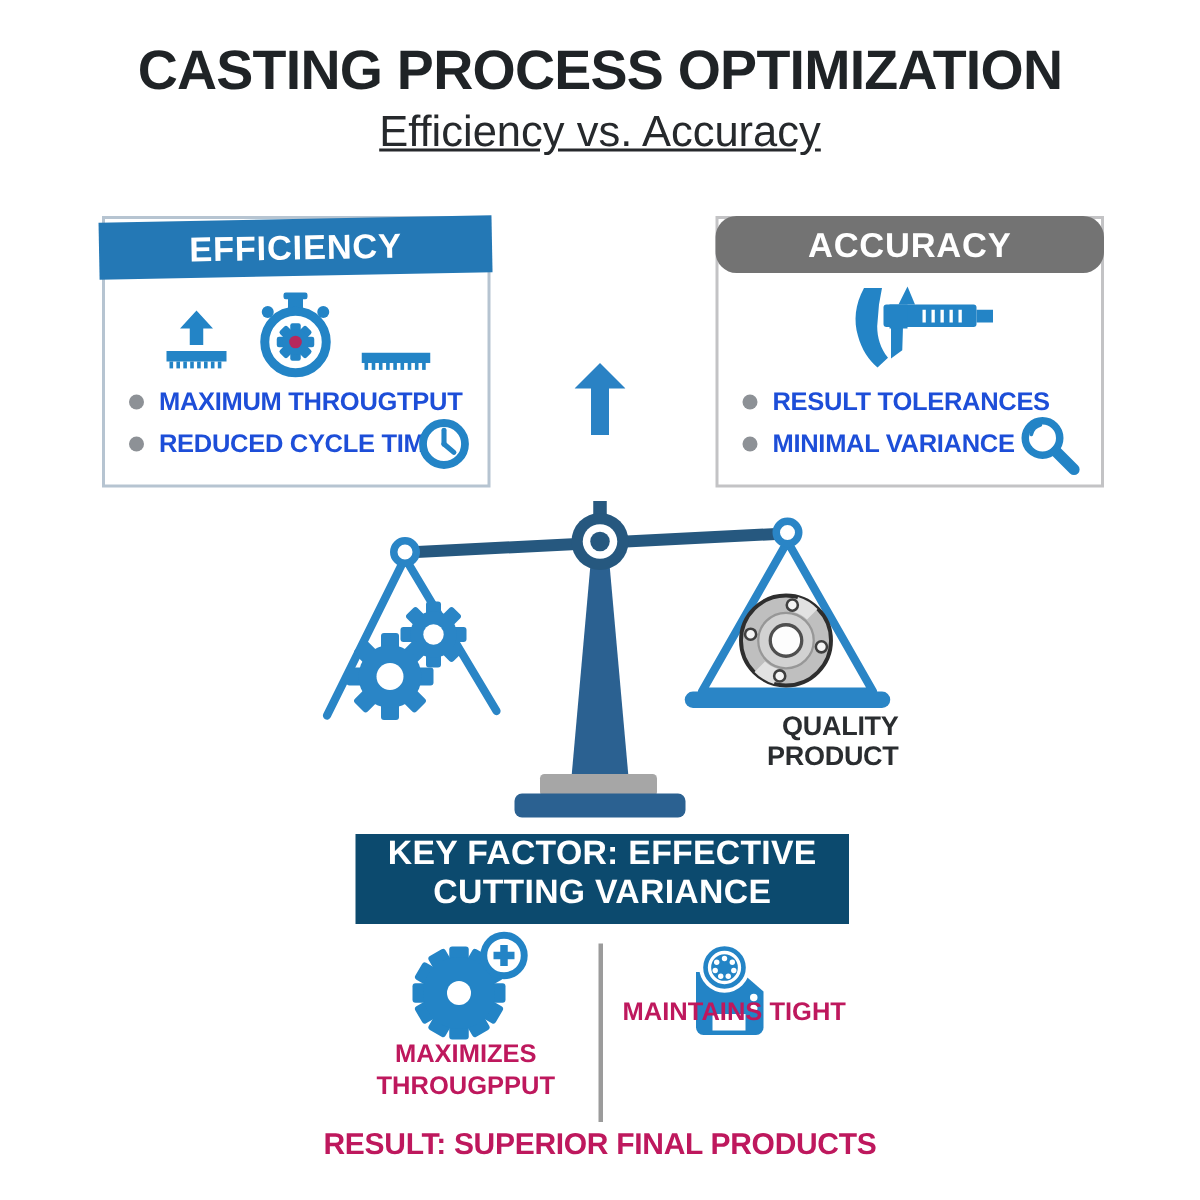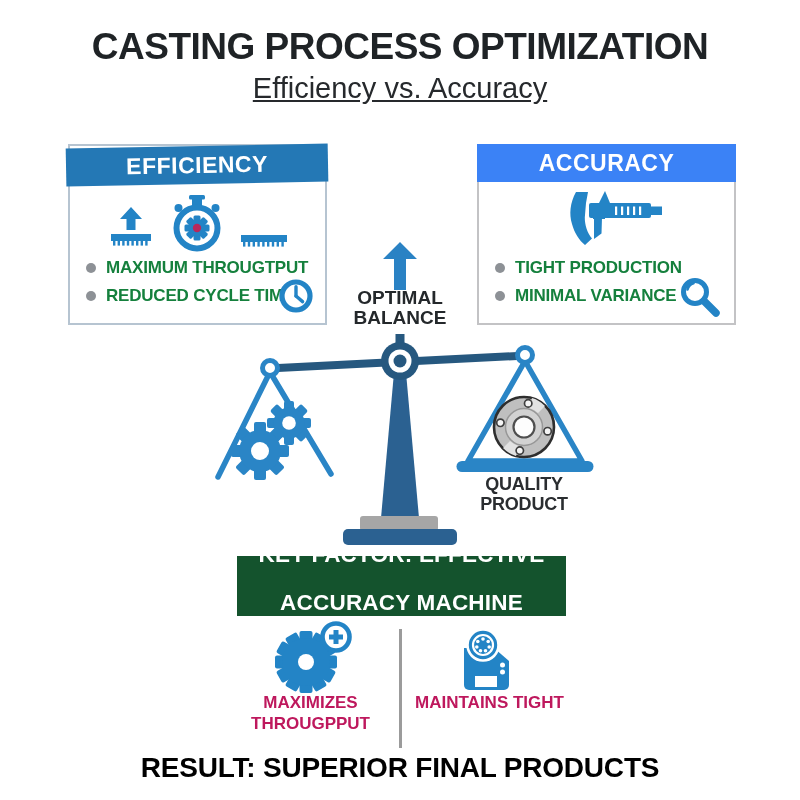--- a/index.html
+++ b/index.html
@@ -14,52 +14,52 @@
   .page-subtitle{top:72px;left:0;width:800px;text-align:center;
     font-size:29px;font-weight:400;color:#26292c;text-decoration:underline;}
   
   .panel{top:144px;width:259px;height:181px;background:#fff;box-sizing:border-box;}
   .panel.eff{left:68px;border:2px solid #b6c4d1;}
   .panel.acc{left:477px;border:2px solid #c3c3c5;}
   .panel-header{position:absolute;top:-2px;left:-4px;right:-3px;height:38px;
     display:flex;align-items:center;justify-content:center;
     color:#fff;font-size:23px;font-weight:700;letter-spacing:.5px;}
   .panel-header.blue{background:#2478b5;transform:rotate(-1.1deg);transform-origin:90% 50%;}
-  .panel-header.gray{background:#3b82f6;left:-2px;right:-2px;}
+  .panel-header.gray{background:#737373;left:-2px;right:-2px;border-radius:14px;}
   .icon-row{position:absolute;top:48px;left:0;right:0;display:flex;
     align-items:flex-end;justify-content:center;gap:16px;}
   .bullets{position:absolute;left:16px;bottom:13px;}
   .bullet-row{display:flex;align-items:center;height:28px;}
   .bullet-dot{width:10px;height:10px;border-radius:50%;background:#8d9196;margin-right:10px;flex:0 0 auto;}
-  .bullet-text{font-size:17px;font-weight:700;color:#15803d;letter-spacing:-0.2px;white-space:nowrap;}
+  .bullet-text{font-size:17px;font-weight:700;color:#1d4ed8;letter-spacing:-0.2px;white-space:nowrap;}
   .clock-wrap{position:absolute;right:10px;bottom:8px;}
   .mag-wrap{position:absolute;right:10px;bottom:2px;}
   .caliper-wrap{position:absolute;top:44px;left:0;right:0;display:flex;justify-content:center;}
   
   .arrow-up-wrap{left:383px;top:242px;}
   .optimal-label{left:338px;top:288px;width:124px;text-align:center;
     font-size:19px;font-weight:700;line-height:20px;color:#24282b;}
   .pan-label{width:150px;text-align:center;font-size:18px;font-weight:700;
     line-height:20px;color:#2a2d30;letter-spacing:-0.2px;}
   .pan-label.left{left:195px;top:468px;}
-  .pan-label.right{left:449px;top:474px;}
-  
-  .key-banner{left:237px;top:556px;width:329px;height:60px;background:#14532d;
-    display:flex;flex-direction:column;align-items:center;justify-content:flex-end;
-    color:#fff;font-size:22.5px;font-weight:700;line-height:26px;letter-spacing:.2px;gap:22px;}
+  .pan-label.right{left:449px;top:474px;text-align:right;}
+  
+  .key-banner{left:237px;top:556px;width:329px;height:60px;background:#0c4a6e;
+    display:flex;flex-direction:column;align-items:center;justify-content:flex-start;
+    color:#fff;font-size:22.5px;font-weight:700;line-height:26px;letter-spacing:.2px;}
   
   .benefit-icon-left{left:272px;top:620px;}
   .benefit-icon-right{left:448px;top:624px;}
   .benefit-divider{left:399px;top:629px;width:3px;height:119px;background:#9b9b9b;}
   .benefit-label{width:175px;text-align:center;font-size:17px;font-weight:700;
     line-height:21px;color:#be185d;}
   .benefit-label.l{left:223px;top:692px;}
-  .benefit-label.r{left:402px;top:692px;}
+  .benefit-label.r{left:402px;top:664px;}
   .result-label{left:0;top:752px;width:800px;text-align:center;
-    font-size:28px;font-weight:700;color:#000000;letter-spacing:-0.2px;}
+    font-size:20px;font-weight:700;color:#be185d;letter-spacing:-0.2px;}
   svg{display:block;}
 </style>
 </head>
 <body>
 
 <div class="canvas">
 
   <div class="abs page-title">CASTING PROCESS OPTIMIZATION</div>
   <div class="abs page-subtitle">Efficiency vs. Accuracy</div>
 
@@ -152,44 +152,40 @@
         </g>
         <rect x="102" y="16.5" width="11" height="8.5" fill="#2384c6"></rect>
         <path d="M27,2 C21,13 20,24 23,34 C25.5,43 30,50 36,55 L43,48.5 C38,42.5 35.8,35 35.8,27.5 L37,13 L39,2 Z" fill="#2384c6"></path>
         <path d="M45,28 L45,49 L52.5,43.5 L53,28 Z" fill="#2384c6"></path>
         <rect x="44" y="13" width="12" height="16" fill="#2384c6"></rect>
       </svg>
     </div>
     <div class="bullets">
       <div class="bullet-row">
         <span class="bullet-dot"></span>
-        <span class="bullet-text">TIGHT PRODUCTION</span>
+        <span class="bullet-text">RESULT TOLERANCES</span>
       </div>
       <div class="bullet-row">
         <span class="bullet-dot"></span>
         <span class="bullet-text">MINIMAL VARIANCE</span>
       </div>
     </div>
     <div class="mag-wrap">
       <svg width="46" height="46" viewBox="0 0 46 46">
         <circle cx="17" cy="17" r="11.5" fill="#fff" stroke="#2384c6" stroke-width="5"></circle>
         <path d="M9.5,14.5 A8.6 8.6 0 0 1 15.5,8.3" fill="none" stroke="#2384c6" stroke-width="2.6" stroke-linecap="round"></path>
         <line x1="26" y1="26" x2="38" y2="38" stroke="#2384c6" stroke-width="7.5" stroke-linecap="round"></line>
       </svg>
     </div>
   </div>
 
   <div class="abs arrow-up-wrap">
     <svg width="34" height="48" viewBox="0 0 34 48">
       <polygon points="17,0 34,17 23,17 23,48 11,48 11,17 0,17" fill="#2a82c4"></polygon>
     </svg>
-  </div>
-  <div class="abs optimal-label">
-    <div>OPTIMAL</div>
-    <div>BALANCE</div>
   </div>
 
   <svg class="abs" style="left:0;top:0;" width="800" height="800" viewBox="0 0 800 800">
 
     <rect x="395.5" y="334" width="9" height="30" fill="#26587f"></rect>
 
     <polygon points="268,372.5 527,359.5 527,351.5 268,364.5" fill="#26587f"></polygon>
 
     <polygon points="393.5,378 406.5,378 419,518 381,518" fill="#2b6191"></polygon>
     <rect x="360" y="516" width="78" height="15" rx="3" fill="#a6a6a6"></rect>
@@ -249,21 +245,21 @@
     </g>
   </svg>
 
   <div class="abs pan-label right">
     <div>QUALITY</div>
     <div>PRODUCT</div>
   </div>
 
   <div class="abs key-banner">
     <div>KEY FACTOR: EFFECTIVE</div>
-    <div>ACCURACY MACHINE</div>
+    <div>CUTTING VARIANCE</div>
   </div>
 
   <div class="abs benefit-icon-left">
     <svg width="86" height="78" viewBox="0 0 86 78">
       <g transform="translate(34,42)">
         <g fill="#2384c6">
           <rect x="-6.5" y="-31" width="13" height="62" rx="2"></rect>
           <rect x="-6.5" y="-31" width="13" height="62" rx="2" transform="rotate(30)"></rect>
           <rect x="-6.5" y="-31" width="13" height="62" rx="2" transform="rotate(60)"></rect>
           <rect x="-6.5" y="-31" width="13" height="62" rx="2" transform="rotate(90)"></rect>

